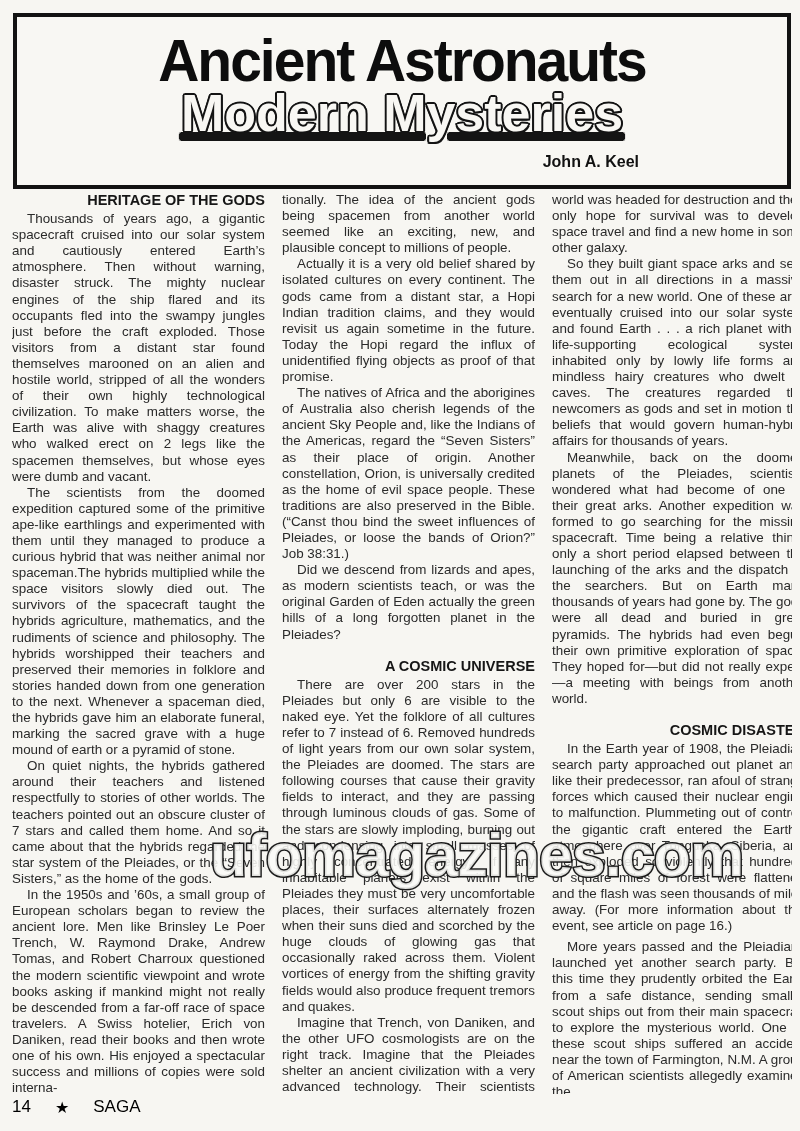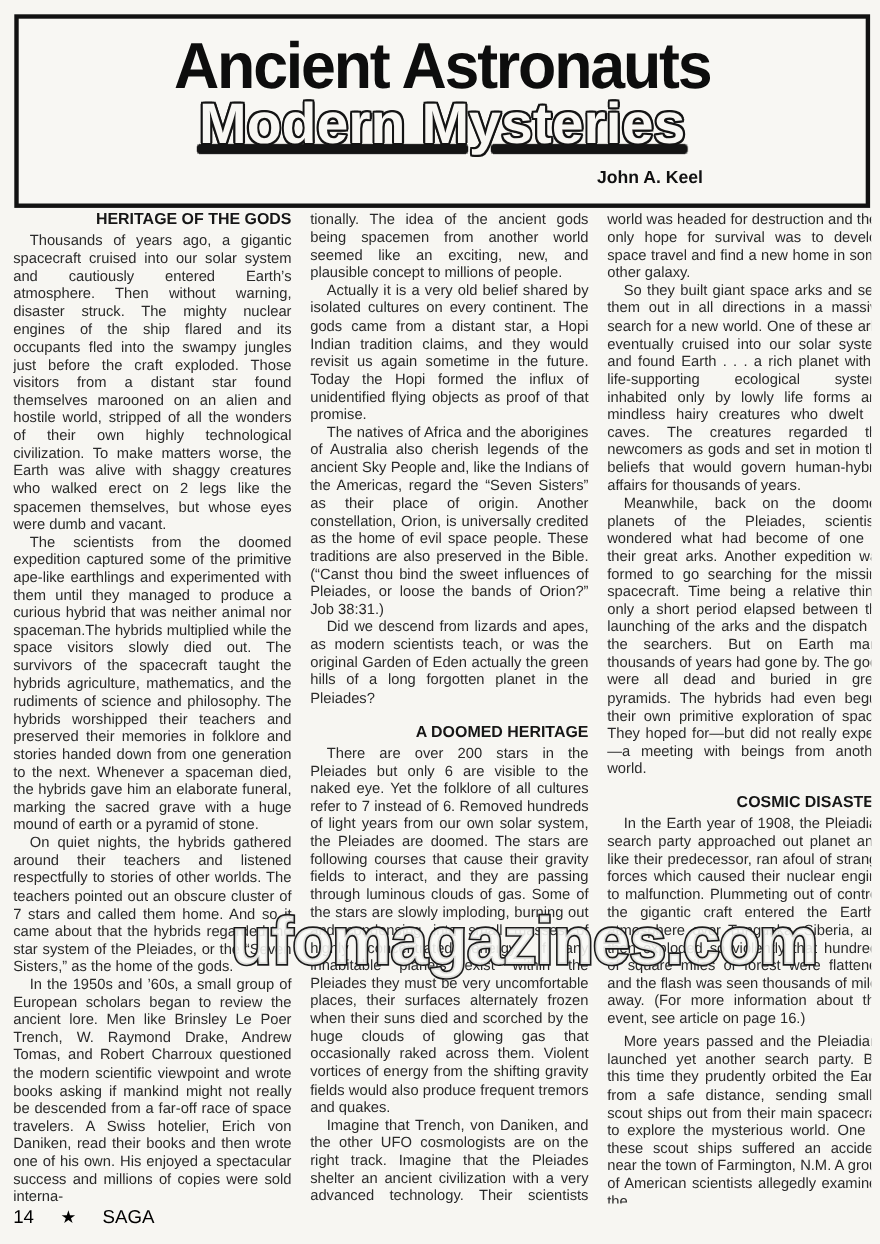--- a/index.html
+++ b/index.html
@@ -106,24 +106,24 @@
     <div class="col">
       <h2>HERITAGE OF THE GODS</h2>
       <p>Thousands of years ago, a gigantic spacecraft cruised into our solar system and cautiously entered Earth’s atmosphere. Then without warning, disaster struck. The mighty nuclear engines of the ship flared and its occupants fled into the swampy jungles just before the craft exploded. Those visitors from a distant star found themselves marooned on an alien and hostile world, stripped of all the wonders of their own highly technological civilization. To make matters worse, the Earth was alive with shaggy creatures who walked erect on 2 legs like the spacemen themselves, but whose eyes were dumb and vacant.</p>
       <p>The scientists from the doomed expedition captured some of the primitive ape-like earthlings and experimented with them until they managed to produce a curious hybrid that was neither animal nor spaceman.The hybrids multiplied while the space visitors slowly died out. The survivors of the spacecraft taught the hybrids agriculture, mathematics, and the rudiments of science and philosophy. The hybrids worshipped their teachers and preserved their memories in folklore and stories handed down from one generation to the next. Whenever a spaceman died, the hybrids gave him an elaborate funeral, marking the sacred grave with a huge mound of earth or a pyramid of stone.</p>
       <p>On quiet nights, the hybrids gathered around their teachers and listened respectfully to stories of other worlds. The teachers pointed out an obscure cluster of 7 stars and called them home. And so it came about that the hybrids regarded the star system of the Pleiades, or the “Seven Sisters,” as the home of the gods.</p>
       <p>In the 1950s and ’60s, a small group of European scholars began to review the ancient lore. Men like Brinsley Le Poer Trench, W. Raymond Drake, Andrew Tomas, and Robert Charroux questioned the modern scientific viewpoint and wrote books asking if mankind might not really be descended from a far-off race of space travelers. A Swiss hotelier, Erich von Daniken, read their books and then wrote one of his own. His enjoyed a spectacular success and millions of copies were sold interna-</p>
     </div>
 
     <div class="col">
       <p class="noindent">tionally. The idea of the ancient gods being spacemen from another world seemed like an exciting, new, and plausible concept to millions of people.</p>
-      <p>Actually it is a very old belief shared by isolated cultures on every continent. The gods came from a distant star, a Hopi Indian tradition claims, and they would revisit us again sometime in the future. Today the Hopi formed the influx of unidentified flying objects as proof of that promise.</p>
+      <p>Actually it is a very old belief shared by isolated cultures on every continent. The gods came from a distant star, a Hopi Indian tradition claims, and they would revisit us again sometime in the future. Today the Hopi regard the influx of unidentified flying objects as proof of that promise.</p>
       <p>The natives of Africa and the aborigines of Australia also cherish legends of the ancient Sky People and, like the Indians of the Americas, regard the “Seven Sisters” as their place of origin. Another constellation, Orion, is universally credited as the home of evil space people. These traditions are also preserved in the Bible. (“Canst thou bind the sweet influences of Pleiades, or loose the bands of Orion?” Job 38:31.)</p>
       <p>Did we descend from lizards and apes, as modern scientists teach, or was the original Garden of Eden actually the green hills of a long forgotten planet in the Pleiades?</p>
-      <h2 class="mid">A DOOMED HERITAGE</h2>
+      <h2 class="mid">A COSMIC UNIVERSE</h2>
       <p>There are over 200 stars in the Pleiades but only 6 are visible to the naked eye. Yet the folklore of all cultures refer to 7 instead of 6. Removed hundreds of light years from our own solar system, the Pleiades are doomed. The stars are following courses that cause their gravity fields to interact, and they are passing through luminous clouds of gas. Some of the stars are slowly imploding, burning out and condensing into small masses of highly concentrated energy. If any inhabitable planets exist within the Pleiades they must be very uncomfortable places, their surfaces alternately frozen when their suns died and scorched by the huge clouds of glowing gas that occasionally raked across them. Violent vortices of energy from the shifting gravity fields would also produce frequent tremors and quakes.</p>
       <p>Imagine that Trench, von Daniken, and the other UFO cosmologists are on the right track. Imagine that the Pleiades shelter an ancient civilization with a very advanced technology. Their scientists realized eons ago that their</p>
     </div>
 
     <div class="col">
       <p class="noindent">world was headed for destruction and their only hope for survival was to develop space travel and find a new home in some other galaxy.</p>
       <p>So they built giant space arks and sent them out in all directions in a massive search for a new world. One of these arks eventually cruised into our solar system and found Earth . . . a rich planet with a life-supporting ecological system, inhabited only by lowly life forms and mindless hairy creatures who dwelt in caves. The creatures regarded the newcomers as gods and set in motion the beliefs that would govern human-hybrid affairs for thousands of years.</p>
       <p>Meanwhile, back on the doomed planets of the Pleiades, scientists wondered what had become of one of their great arks. Another expedition was formed to go searching for the missing spacecraft. Time being a relative thing, only a short period elapsed between the launching of the arks and the dispatch of the searchers. But on Earth many thousands of years had gone by. The gods were all dead and buried in great pyramids. The hybrids had even begun their own primitive exploration of space. They hoped for—but did not really expect—a meeting with beings from another world.</p>
       <h2 class="mid">COSMIC DISASTER</h2>
       <p>In the Earth year of 1908, the Pleiadian search party approached out planet and, like their predecessor, ran afoul of strange forces which caused their nuclear engine to malfunction. Plummeting out of control, the gigantic craft entered the Earth’s atmosphere over Tunguska, Siberia, and then exploded so violently that hundreds of square miles of forest were flattened and the flash was seen thousands of miles away. (For more information about this event, see article on page 16.)</p>

